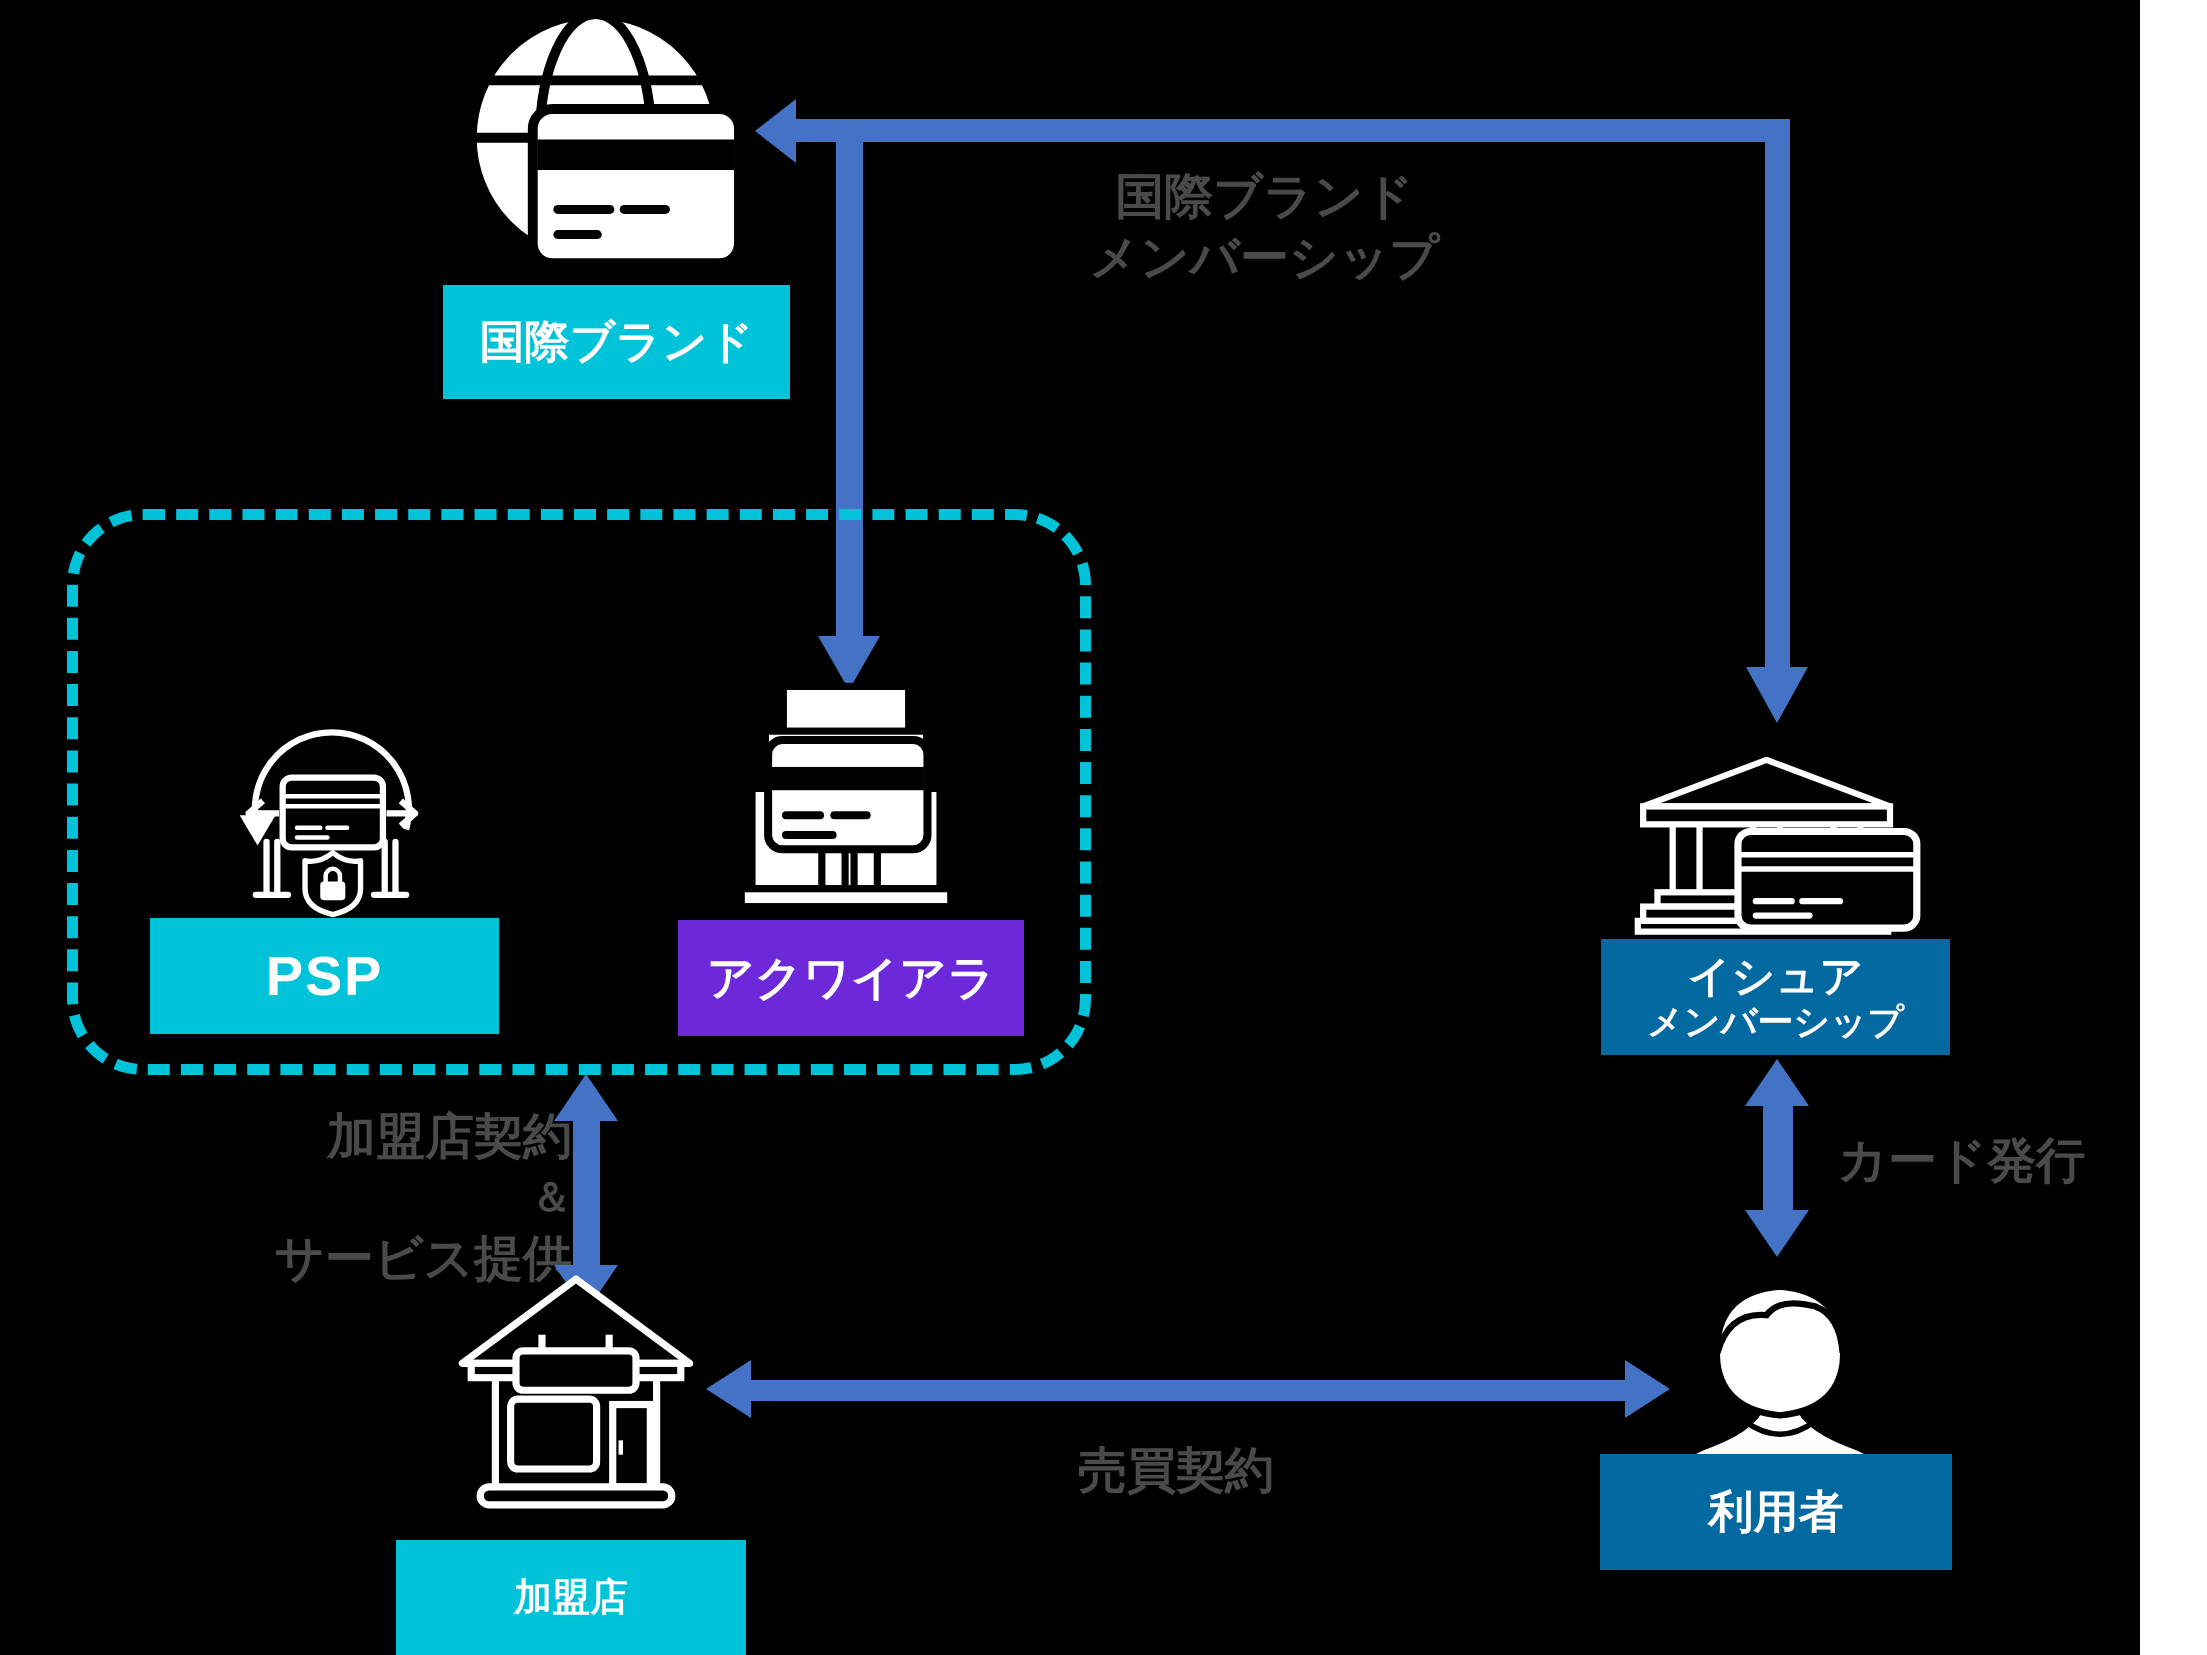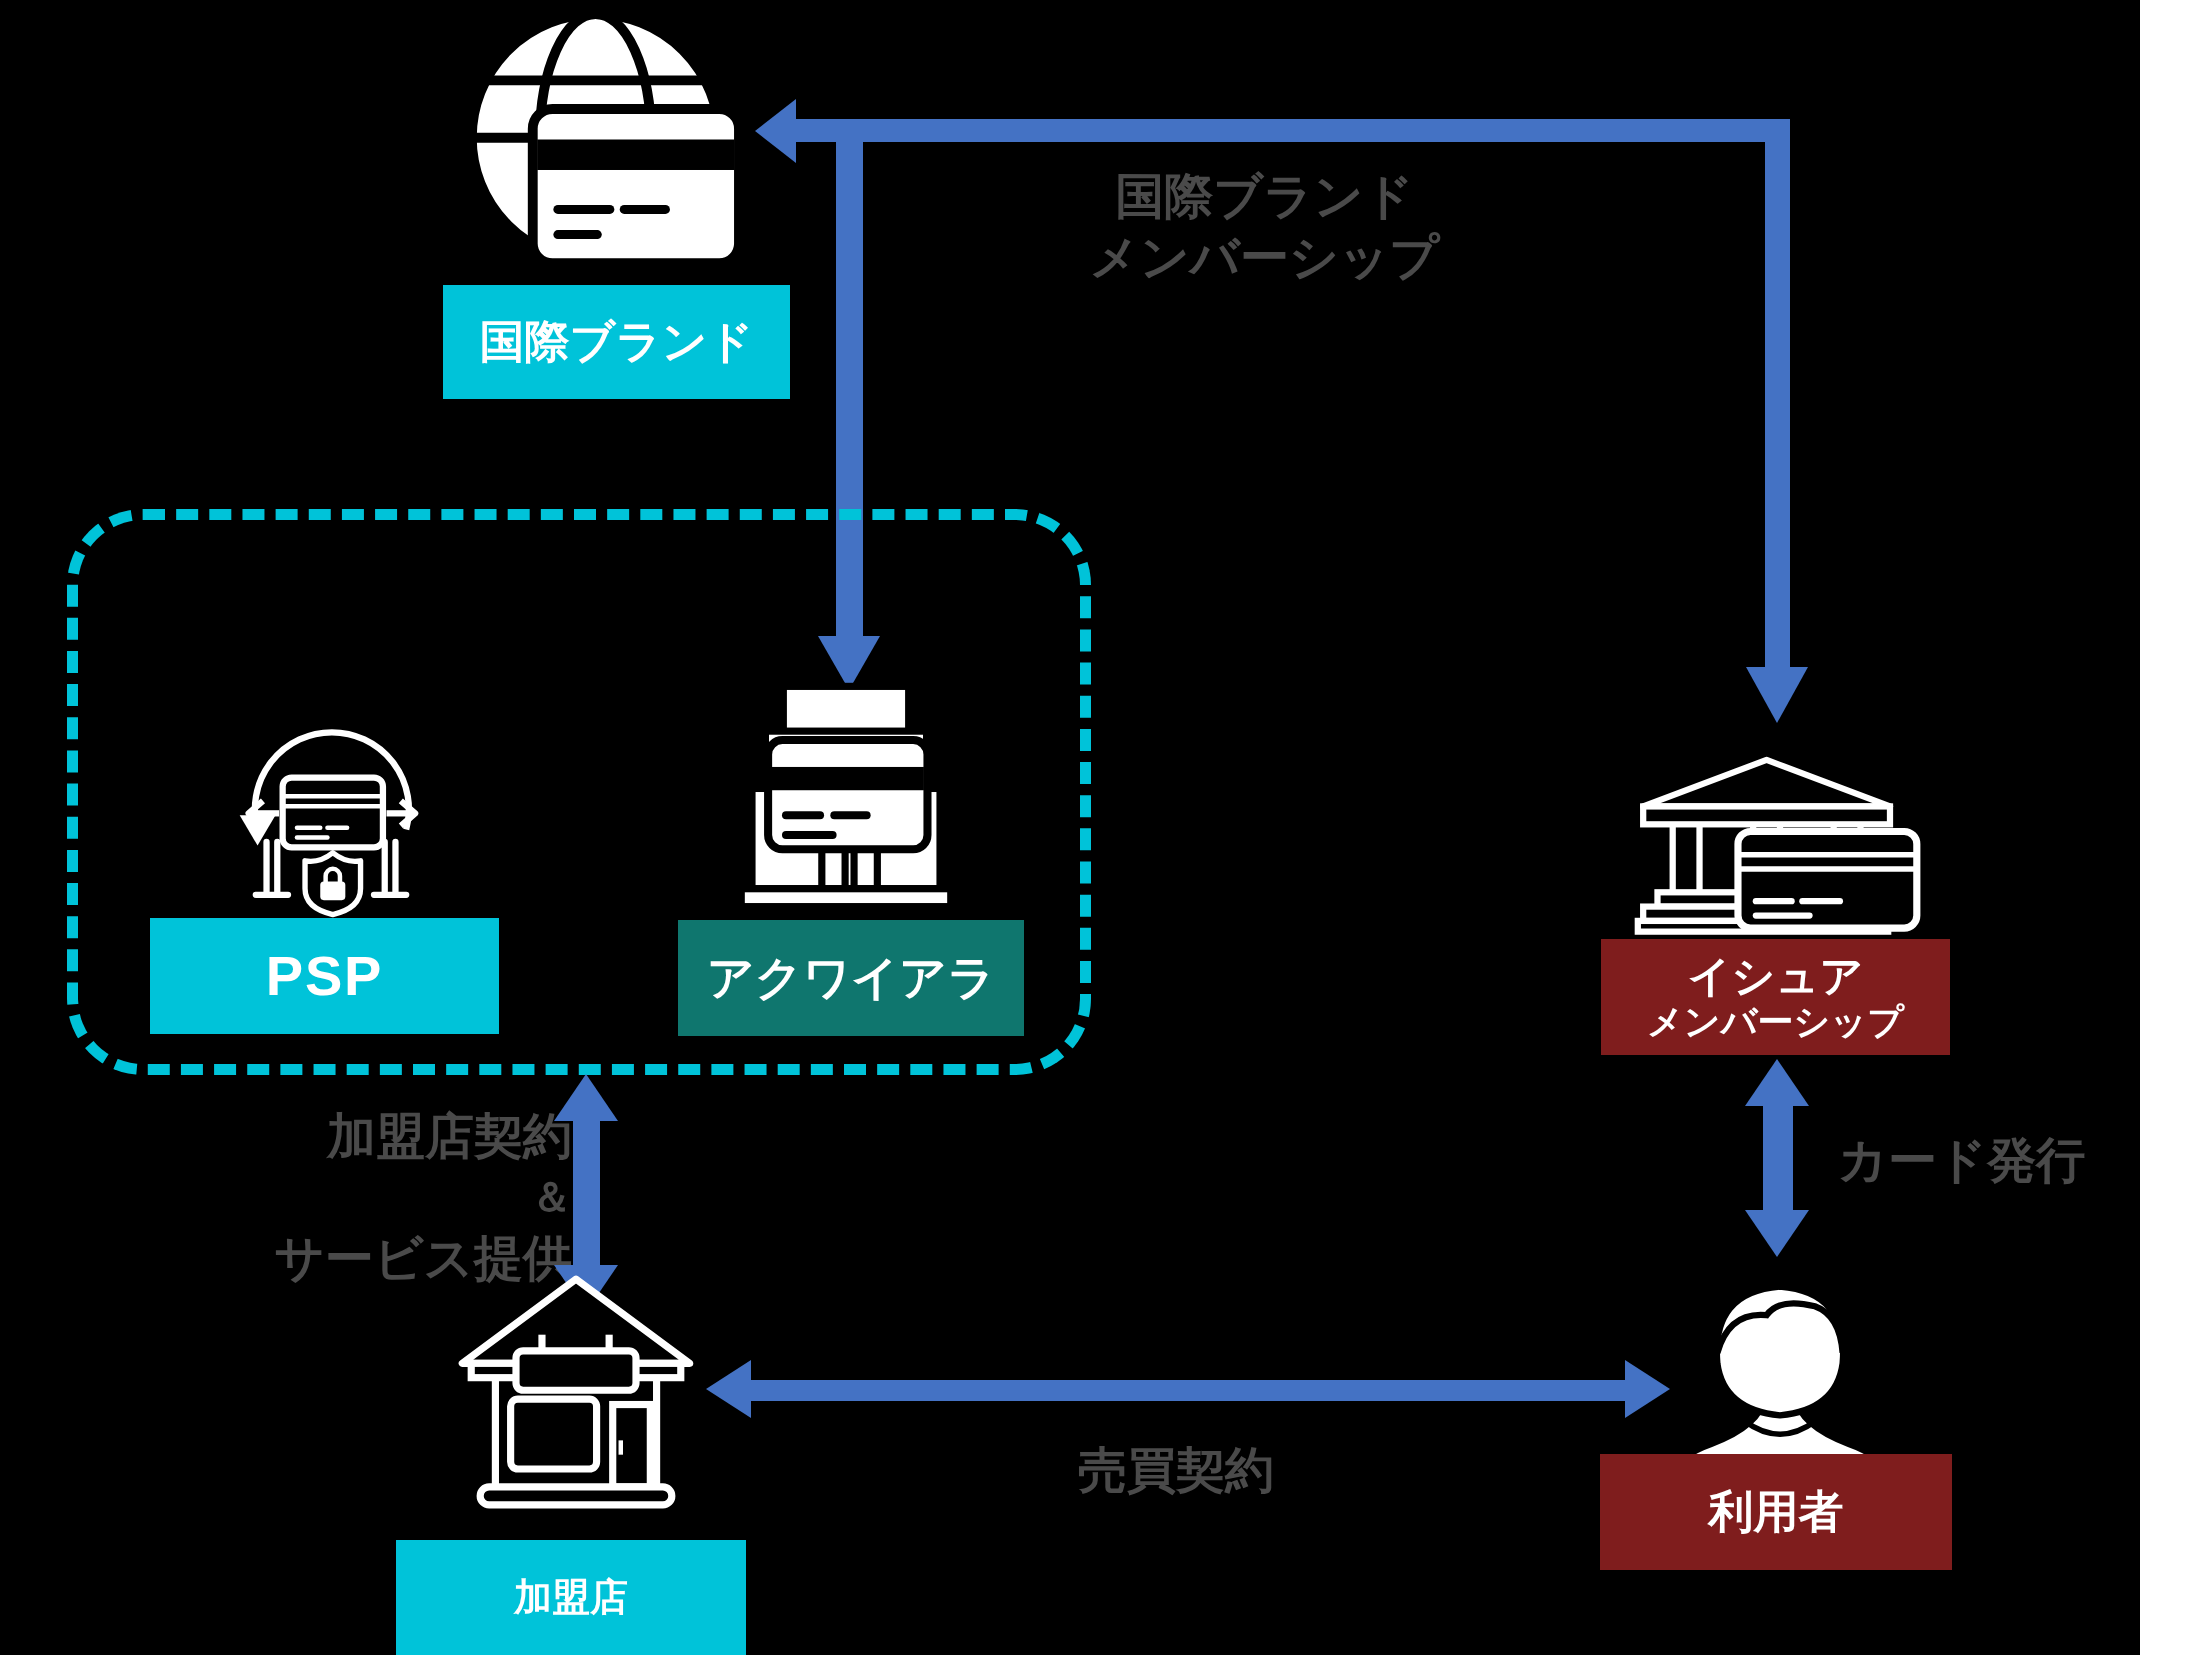--- a/index.html
+++ b/index.html
@@ -16,22 +16,22 @@
     position:absolute;display:flex;flex-direction:column;
     align-items:center;justify-content:center;
     color:#ffffff;font-weight:bold;text-align:center;line-height:1.15;
   }
   .edge-label{
     position:absolute;color:#4a4a4a;font-weight:bold;
     text-align:center;line-height:61px;white-space:nowrap;
   }
   .icon{position:absolute;}
   .cyan-box{background:#00c3d9;}
-  .red-box{background:#0f766e;text-align:right;}
-  .dark-box{background:#7f1d1d;}
+  .red-box{background:#6d28d9;text-align:right;}
+  .dark-box{background:#0369a1;}
   #dashed-group{
     position:absolute;left:67px;top:509px;width:1024px;height:566px;
     box-sizing:border-box;
     border:11.6px dashed #00c3d9;border-radius:76px;
   }
   #white-margin{position:absolute;left:2140px;top:0;width:68px;height:1656px;background:#ffffff;}
 </style>
 </head>
 <body>
 

